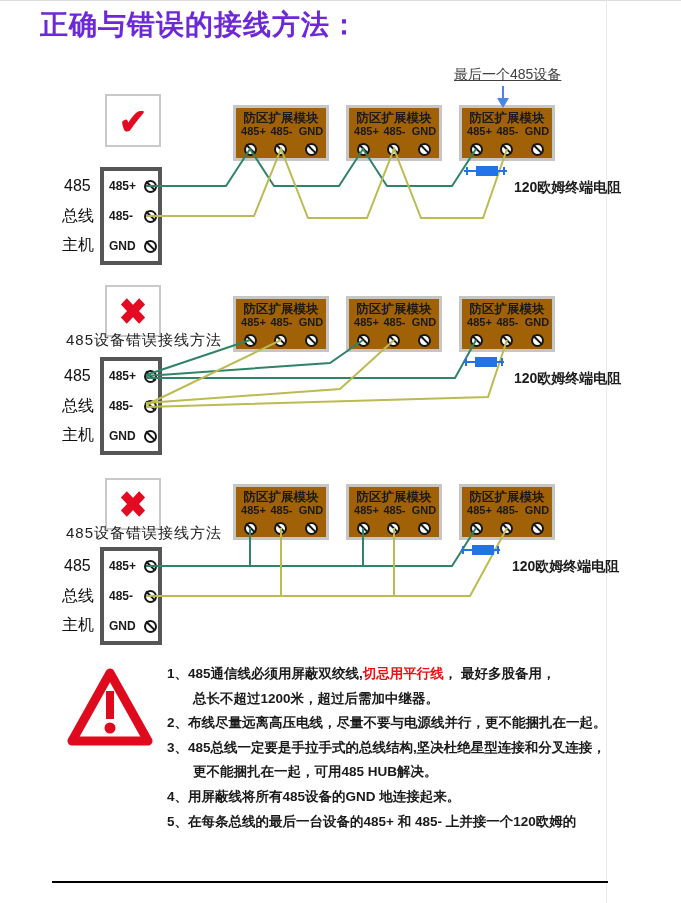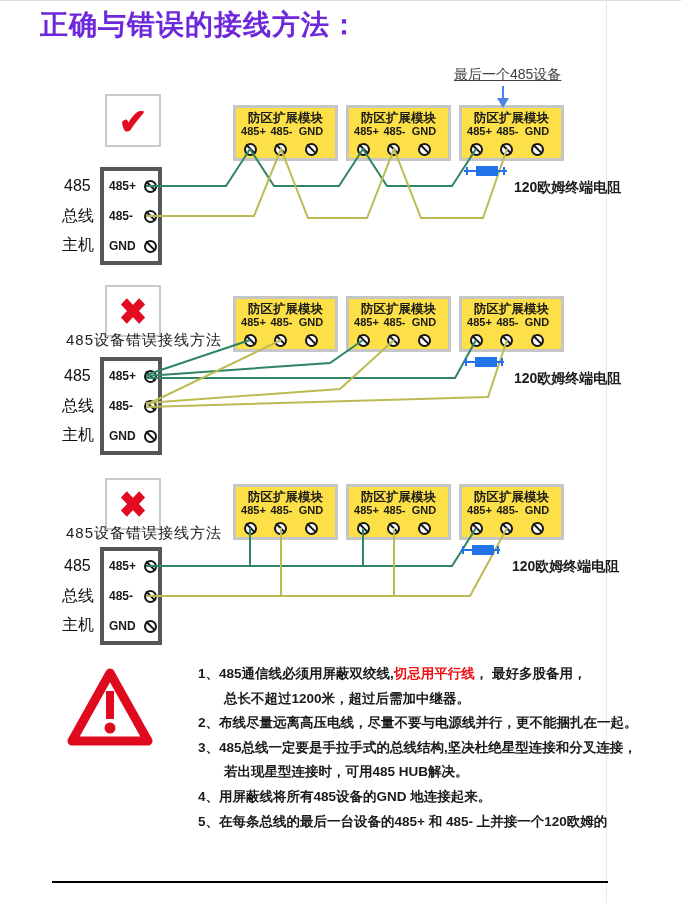--- a/index.html
+++ b/index.html
@@ -19,21 +19,21 @@
   .caption{position:absolute;font-size:15px;color:#222;letter-spacing:1px;white-space:nowrap;z-index:1;}
 
   
   .host{position:absolute;width:62px;height:98px;background:#fff;border:4px solid #565656;
         box-sizing:border-box;z-index:1;}
   .hrow{position:absolute;left:5px;display:flex;align-items:center;height:14px;}
   .hrow .hl{font-size:12px;font-weight:bold;width:30px;white-space:nowrap;}
   .side{position:absolute;font-size:16px;color:#111;white-space:nowrap;z-index:1;}
 
   
-  .module{position:absolute;width:105px;height:56px;background:#fde047;border:3px solid #c6c6c6;
+  .module{position:absolute;width:96px;height:56px;background:#a16207;border:3px solid #c6c6c6;
           box-sizing:border-box;z-index:1;}
   .mtitle{position:absolute;left:0;top:2px;width:100%;text-align:center;font-size:12.5px;
           font-weight:bold;white-space:nowrap;}
   .tl{position:absolute;top:17px;font-size:11px;font-weight:bold;text-align:center;white-space:nowrap;}
   .tl.p1{left:2px;width:31px;} .tl.p2{left:30px;width:31px;} .tl.p3{left:60px;width:30px;}
 
   
   .screw{position:relative;z-index:3;display:inline-block;width:13px;height:13px;background:#fff;
          border:2px solid #161616;border-radius:50%;box-sizing:border-box;}
   .screw::after{content:"";position:absolute;left:-2px;top:3.2px;width:13px;height:2.4px;
@@ -44,21 +44,21 @@
 
   .wires{position:absolute;left:0;top:0;z-index:2;pointer-events:none;}
 
   .lastdev{position:absolute;left:454px;top:66px;font-size:14px;color:#404040;white-space:nowrap;z-index:1;text-decoration:underline;}
   .rlabel{position:absolute;font-size:14px;font-weight:600;color:#1c1c1c;white-space:nowrap;z-index:4;margin-left:48px;}
 
   
   .warn-tri{position:absolute;left:66px;top:666px;z-index:1;}
   .notes{position:absolute;left:167px;top:662px;width:480px;line-height:24.6px;z-index:1;}
   .nheading{font-size:14.5px;font-weight:bold;}
-  .nline{font-size:13.5px;font-weight:bold;white-space:nowrap;margin-left:31px;}
+  .nline{font-size:13.5px;font-weight:bold;white-space:nowrap;}
   .nline.cont{padding-left:26px;}
   .nred{color:#ee1010;}
   .bottom-rule{position:absolute;left:52px;top:881px;width:556px;height:2px;background:#000;}
 </style>
 </head>
 <body>
 
 <div class="page">
   <div class="edge-top"></div>
   <div class="edge-right"></div>
@@ -277,19 +277,19 @@
     <path d="M44 7 L82 75 L6 75 Z" fill="#ffffff" stroke-width="9" stroke-linejoin="round" stroke="#e00a1e"></path>
     <rect x="40" y="25" width="8" height="28" fill="#e00a1e"></rect>
     <circle cx="44" cy="62" r="5.5" fill="#e00a1e"></circle>
   </svg>
 
   <div class="notes">
     <div class="nline"><span>1、485通信线必须用屏蔽双绞线,</span><span class="nred">切忌用平行线</span><span>， 最好多股备用，</span></div>
     <div class="nline cont">总长不超过1200米，超过后需加中继器。</div>
     <div class="nline">2、布线尽量远离高压电线，尽量不要与电源线并行，更不能捆扎在一起。</div>
     <div class="nline">3、485总线一定要是手拉手式的总线结构,坚决杜绝星型连接和分叉连接，</div>
-    <div class="nline cont">若出现星型连接时，可用485 HUB解决。</div>
+    <div class="nline cont">更不能捆扎在一起，可用485 HUB解决。</div>
     <div class="nline">4、用屏蔽线将所有485设备的GND 地连接起来。</div>
     <div class="nline">5、在每条总线的最后一台设备的485+ 和 485- 上并接一个120欧姆的</div>
   </div>
 
   <div class="bottom-rule"></div>
 </div>
 
 </body></html>

